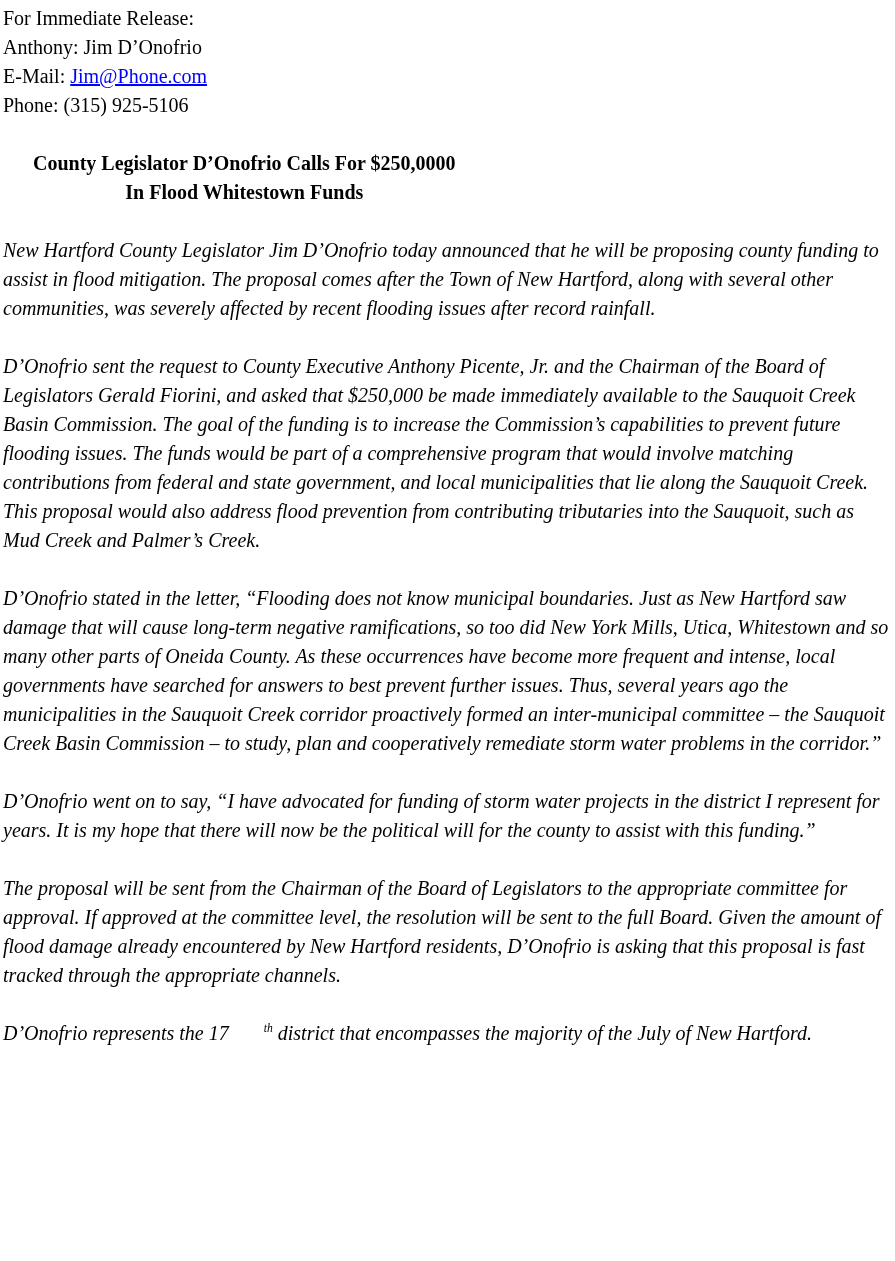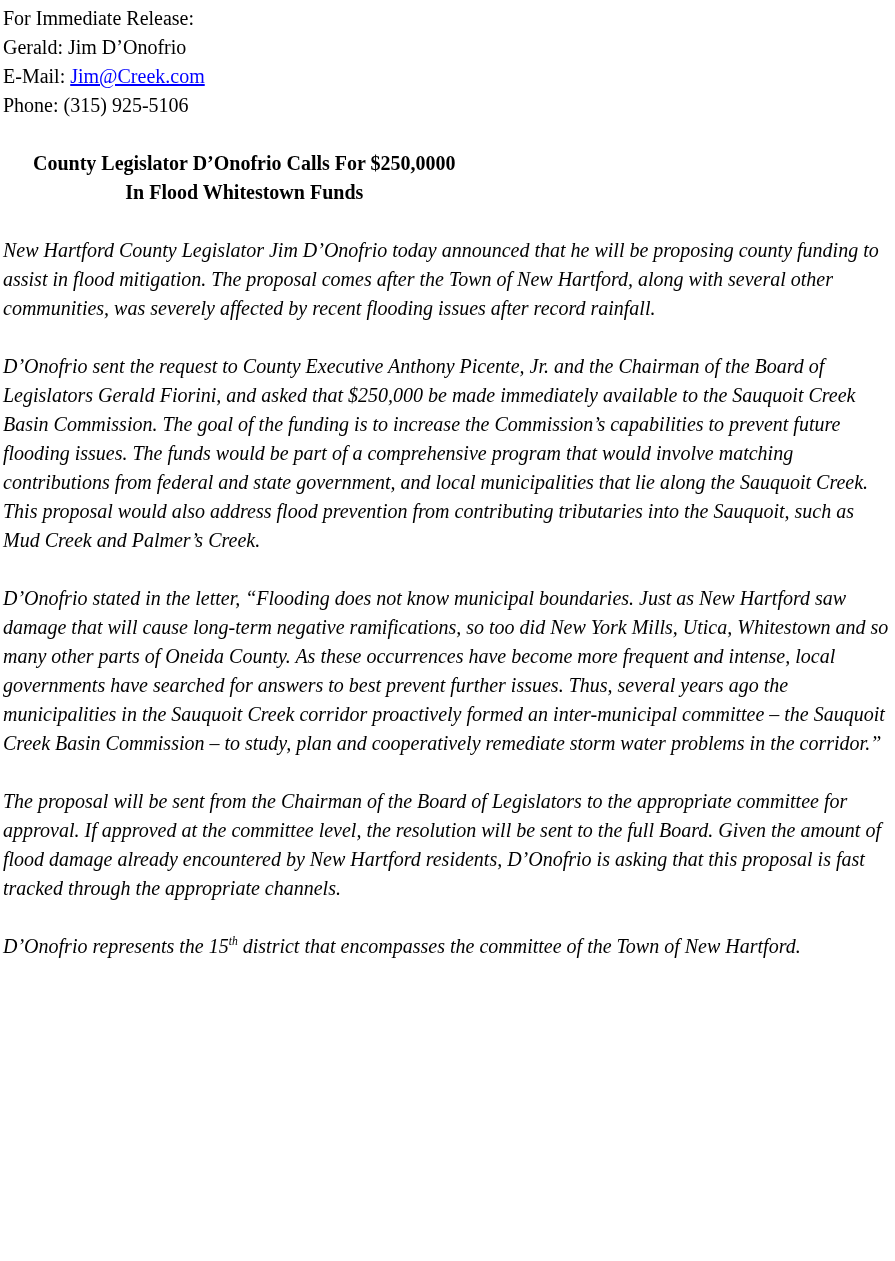--- a/index.html
+++ b/index.html
@@ -37,43 +37,45 @@
     margin: 29px 0 0 30px;
   }
   .para {
     margin: 29px 0 0 0;
     font-style: italic;
   }
   sup.ordinal {
     font-size: 0.58em;
     line-height: 0;
     vertical-align: super;
+    margin-left: 35px;
   }
 </style>
 </head>
 <body>
 
 <div class="page">
 
   <div class="header">
     <div class="header-line">For Immediate Release:</div>
-    <div class="header-line">Gerald: Jim D’Onofrio</div>
-    <div class="header-line"><span>E-Mail: </span><a href="#" class="email-link">Jim@Creek.com</a></div>
+    <div class="header-line">Anthony: Jim D’Onofrio</div>
+    <div class="header-line"><span>E-Mail: </span><a href="#" class="email-link">Jim@Phone.com</a></div>
     <div class="header-line">Phone: (315) 925-5106</div>
   </div>
 
   <div class="headline">
     <div>County Legislator D’Onofrio Calls For $250,0000</div>
     <div>In Flood Whitestown Funds</div>
   </div>
 
   <p class="para">New Hartford County Legislator Jim D’Onofrio today announced that he will be proposing county funding to assist in flood mitigation. The proposal comes after the Town of New Hartford, along with several other communities, was severely affected by recent flooding issues after record rainfall.</p>
 
   <p class="para">D’Onofrio sent the request to County Executive Anthony Picente, Jr. and the Chairman of the Board of Legislators Gerald Fiorini, and asked that $250,000 be made immediately available to the Sauquoit Creek Basin Commission. The goal of the funding is to increase the Commission’s capabilities to prevent future flooding issues. The funds would be part of a comprehensive program that would involve matching contributions from federal and state government, and local municipalities that lie along the Sauquoit Creek. This proposal would also address flood prevention from contributing tributaries into the Sauquoit, such as Mud Creek and Palmer’s Creek.</p>
 
   <p class="para">D’Onofrio stated in the letter, “Flooding does not know municipal boundaries. Just as New Hartford saw damage that will cause long-term negative ramifications, so too did New York Mills, Utica, Whitestown and so many other parts of Oneida County. As these occurrences have become more frequent and intense, local governments have searched for answers to best prevent further issues. Thus, several years ago the municipalities in the Sauquoit Creek corridor proactively formed an inter-municipal committee – the Sauquoit Creek Basin Commission – to study, plan and cooperatively remediate storm water problems in the corridor.”</p>
 
+  <p class="para">D’Onofrio went on to say, “I have advocated for funding of storm water projects in the district I represent for years. It is my hope that there will now be the political will for the county to assist with this funding.”</p>
 
   <p class="para">The proposal will be sent from the Chairman of the Board of Legislators to the appropriate committee for approval. If approved at the committee level, the resolution will be sent to the full Board. Given the amount of flood damage already encountered by New Hartford residents, D’Onofrio is asking that this proposal is fast tracked through the appropriate channels.</p>
 
-  <p class="para"><span>D’Onofrio represents the 15</span><sup class="ordinal">th</sup><span> district that encompasses the committee of the Town of New Hartford.</span></p>
+  <p class="para"><span>D’Onofrio represents the 17</span><sup class="ordinal">th</sup><span> district that encompasses the majority of the July of New Hartford.</span></p>
 
 </div>
 
 </body></html>

